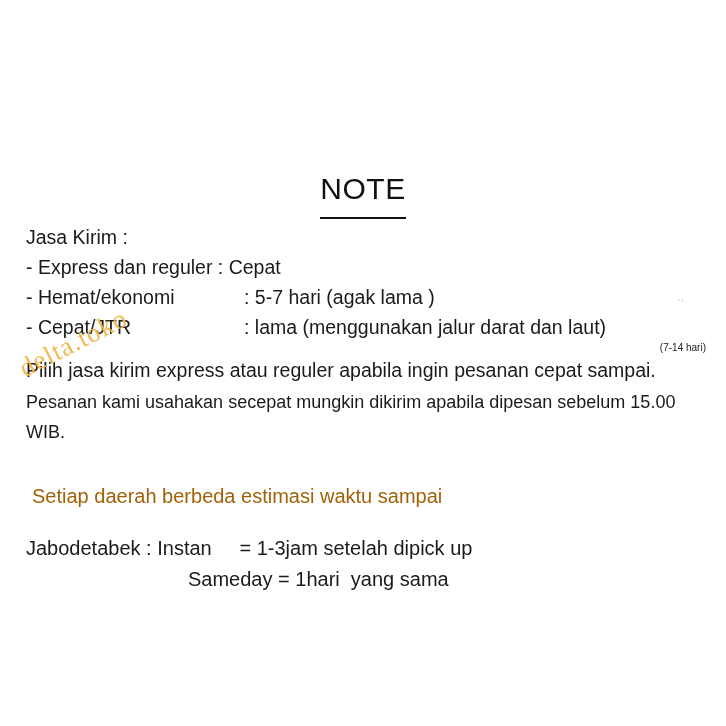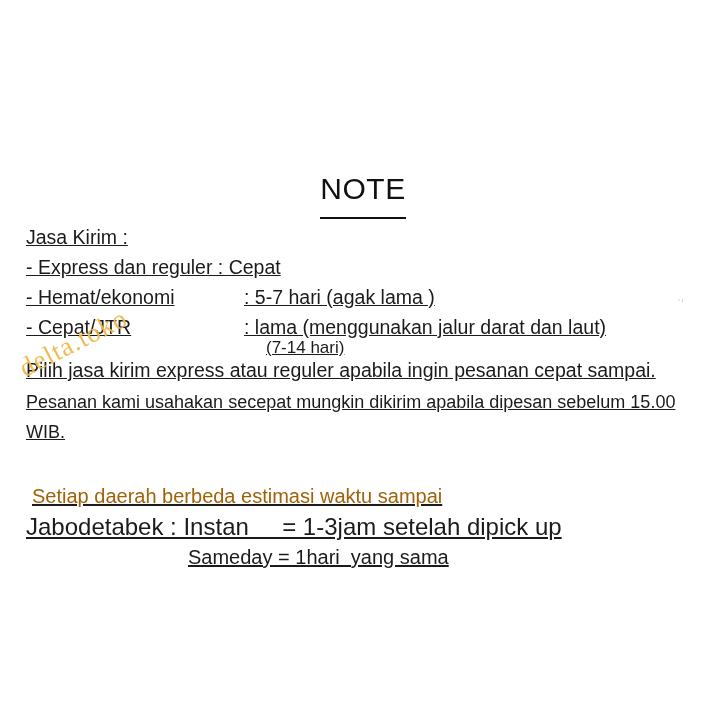--- a/index.html
+++ b/index.html
@@ -32,21 +32,20 @@
   }
   .title span {
     border-bottom: 2px solid #111111;
     padding-bottom: 12px;
   }
   .body-block {
     position: absolute;
     left: 26px;
     top: 222px;
     width: 680px;
-    text-decoration: underline;
   }
   .line {
     font-size: 19.5px;
     line-height: 30px;
     white-space: pre;
   }
   .row {
     display: flex;
     align-items: baseline;
     font-size: 19.5px;
@@ -54,47 +53,49 @@
   }
   .row .label {
     width: 218px;
     flex: 0 0 218px;
     white-space: pre;
   }
   .row .value {
     white-space: pre;
   }
   .sub {
-    font-size: 17px;
+    font-size: 10px;
     line-height: 17px;
     margin-left: 240px;
     margin-top: -3px;
     white-space: pre;
+    text-align: right;
   }
   .para {
     font-size: 19.5px;
     line-height: 29px;
     margin-top: 0;
   }
   .para2 {
     font-size: 18px;
     line-height: 30px;
     margin-top: 2px;
   }
   .highlight {
     font-size: 20px;
     line-height: 30px;
     color: #a16207;
     margin-top: 34px;
     margin-left: 6px;
     white-space: pre;
   }
   .jabo {
-    font-size: 24px;
+    font-size: 20px;
     line-height: 31px;
+    margin-top: 22px;
     white-space: pre;
   }
   .jabo2 {
     font-size: 20px;
     line-height: 31px;
     margin-left: 162px;
     white-space: pre;
   }
   .watermark {
     position: absolute;

